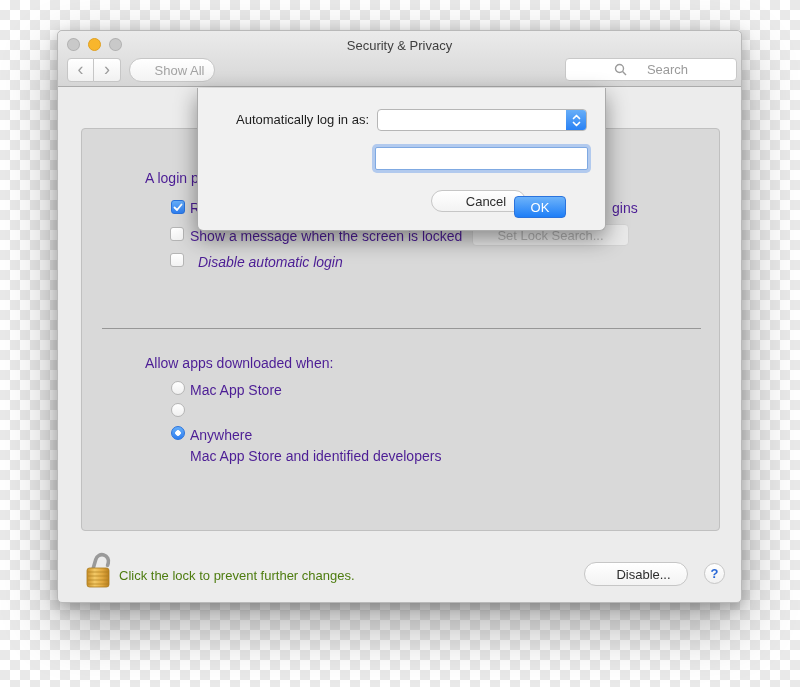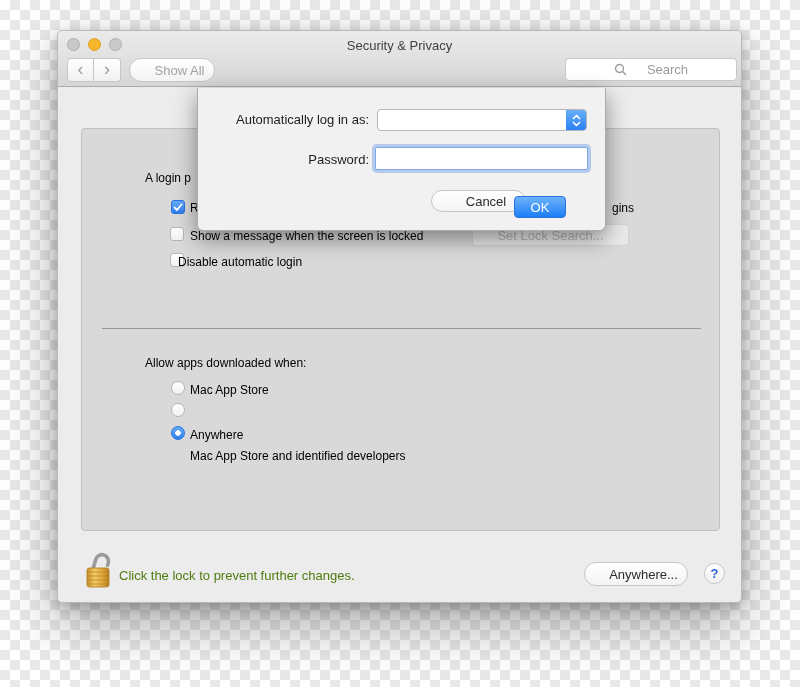--- a/index.html
+++ b/index.html
@@ -46,21 +46,21 @@
   .search{
     position:absolute;left:507px;top:27px;width:172px;height:23px;box-sizing:border-box;
     background:#ffffff;border:1px solid #c8c8c8;border-radius:4px;
     display:flex;align-items:center;justify-content:center;gap:20px;
   }
   .search .ph{font-size:13px;color:#9b9b9b;}
   .panel{
     position:absolute;left:23px;top:97px;width:639px;height:403px;box-sizing:border-box;
     background:#d9d9d9;border:1px solid #c0c0c0;border-radius:4px;
   }
-  .ptext{position:absolute;font-size:12px;color:#000000;line-height:16px;white-space:nowrap;}
+  .ptext{position:absolute;font-size:14px;color:#4c1d95;line-height:16px;white-space:nowrap;}
   .cb{
     position:absolute;width:14px;height:14px;box-sizing:border-box;
     background:linear-gradient(#ffffff,#f2f2f2);border:1px solid #b5b5b5;border-radius:3px;
     display:flex;align-items:center;justify-content:center;
   }
   .cb.checked{background:linear-gradient(#66aef9,#2e7ef0);border-color:#2a73dd;}
   .rb{
     position:absolute;width:14px;height:14px;box-sizing:border-box;
     background:linear-gradient(#ffffff,#f0f0f0);border:1px solid #b5b5b5;border-radius:50%;
   }
@@ -149,21 +149,21 @@
         </svg>
     </span>
     <div class="ptext" style="left:108px;top:71px;">R</div>
     <div class="ptext" style="left:530px;top:71px;">gins</div>
 
     <span class="cb" style="left:88px;top:98px;"></span>
     <div class="ptext" style="left:108px;top:99px;">Show a message when the screen is locked</div>
     <button class="disbtn" style="left:390px;top:95px;width:157px;height:22px;">Set Lock Search...</button>
 
     <span class="cb" style="left:88px;top:124px;"></span>
-    <div class="ptext" style="left:96px;top:125px;">Disable automatic login</div>
+    <div class="ptext" style="left:116px;top:125px;font-style:italic;">Disable automatic login</div>
 
     <div class="divider" style="left:20px;top:199px;width:599px;"></div>
 
     <div class="ptext" style="left:63px;top:226px;">Allow apps downloaded when:</div>
 
     <span class="rb" style="left:89px;top:252px;"></span>
     <div class="ptext" style="left:108px;top:253px;">Mac App Store</div>
 
     <span class="rb" style="left:89px;top:274px;"></span>
     <div class="ptext" style="left:108px;top:275px;margin-top:44px;">Mac App Store and identified developers</div>
@@ -186,33 +186,32 @@
       <rect x="2" y="23" width="22" height="19" rx="2.5" fill="url(#goldg)" stroke="#a97a1c" stroke-width="0.8"></rect>
       <g stroke="#aa7d1e" stroke-width="1" opacity="0.65">
         <line x1="3" y1="27" x2="23" y2="27"></line>
           <line x1="3" y1="31" x2="23" y2="31"></line>
         <line x1="3" y1="35" x2="23" y2="35"></line>
           <line x1="3" y1="39" x2="23" y2="39"></line>
       </g>
     </svg>
   </div>
   <div class="lockhint">Click the lock to prevent further changes.</div>
-  <button class="btn advbtn">Anywhere...</button>
+  <button class="btn advbtn">Disable...</button>
   <button class="helpbtn">?</button>
 
   <div class="sheet">
     <div class="slabel" style="top:24px;">Automatically log in as:</div>
     <div class="popup">
       <span style="font-size:13px;line-height:20px;padding-left:6px;"></span>
       <span class="stepcap">
         <svg width="9" height="13" viewBox="0 0 9 13">
             <path d="M1.5 4.5 L4.5 1.5 L7.5 4.5" fill="none" stroke="#ffffff" stroke-width="1.7" stroke-linecap="round" stroke-linejoin="round"></path>
             <path d="M1.5 8.5 L4.5 11.5 L7.5 8.5" fill="none" stroke="#ffffff" stroke-width="1.7" stroke-linecap="round" stroke-linejoin="round"></path>
           </svg>
       </span>
     </div>
-    <div class="slabel" style="top:64px;">Password:</div>
     <input class="pwfield" type="text" value="" style="">
     <button class="btn cancelbtn">Cancel</button>
     <button class="okbtn">OK</button>
   </div>
 
 </div>
 
 </body></html>

